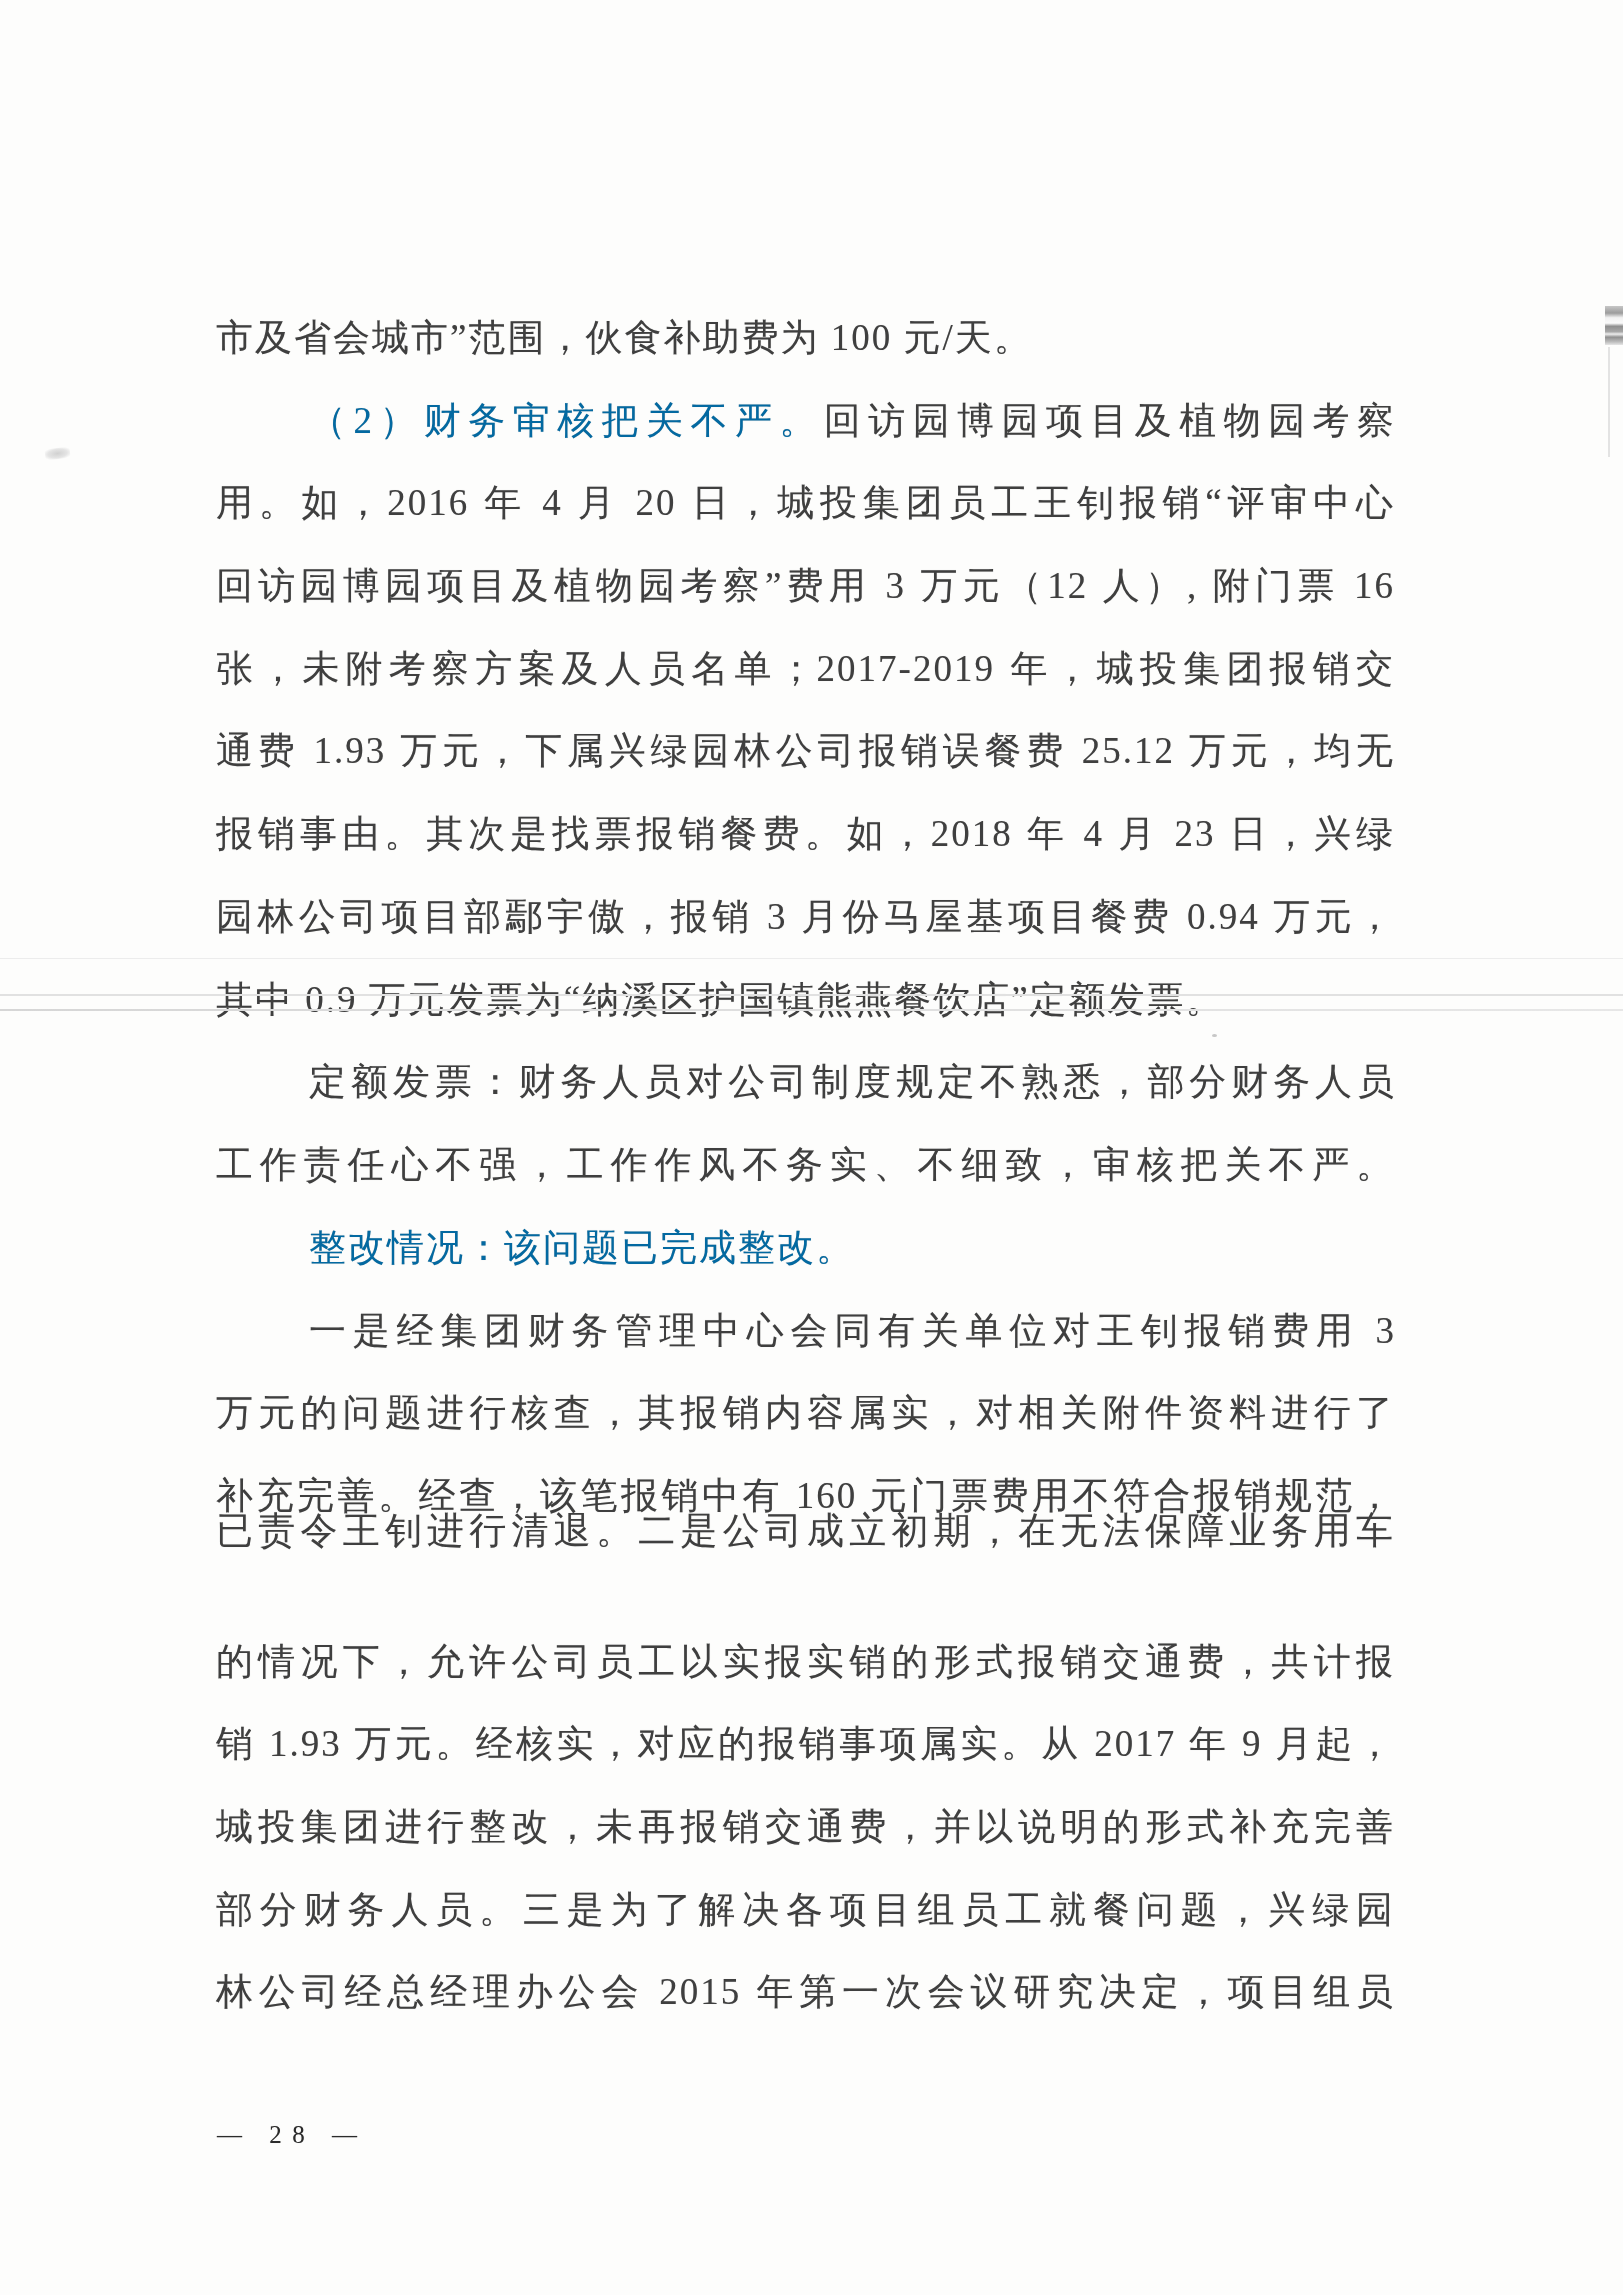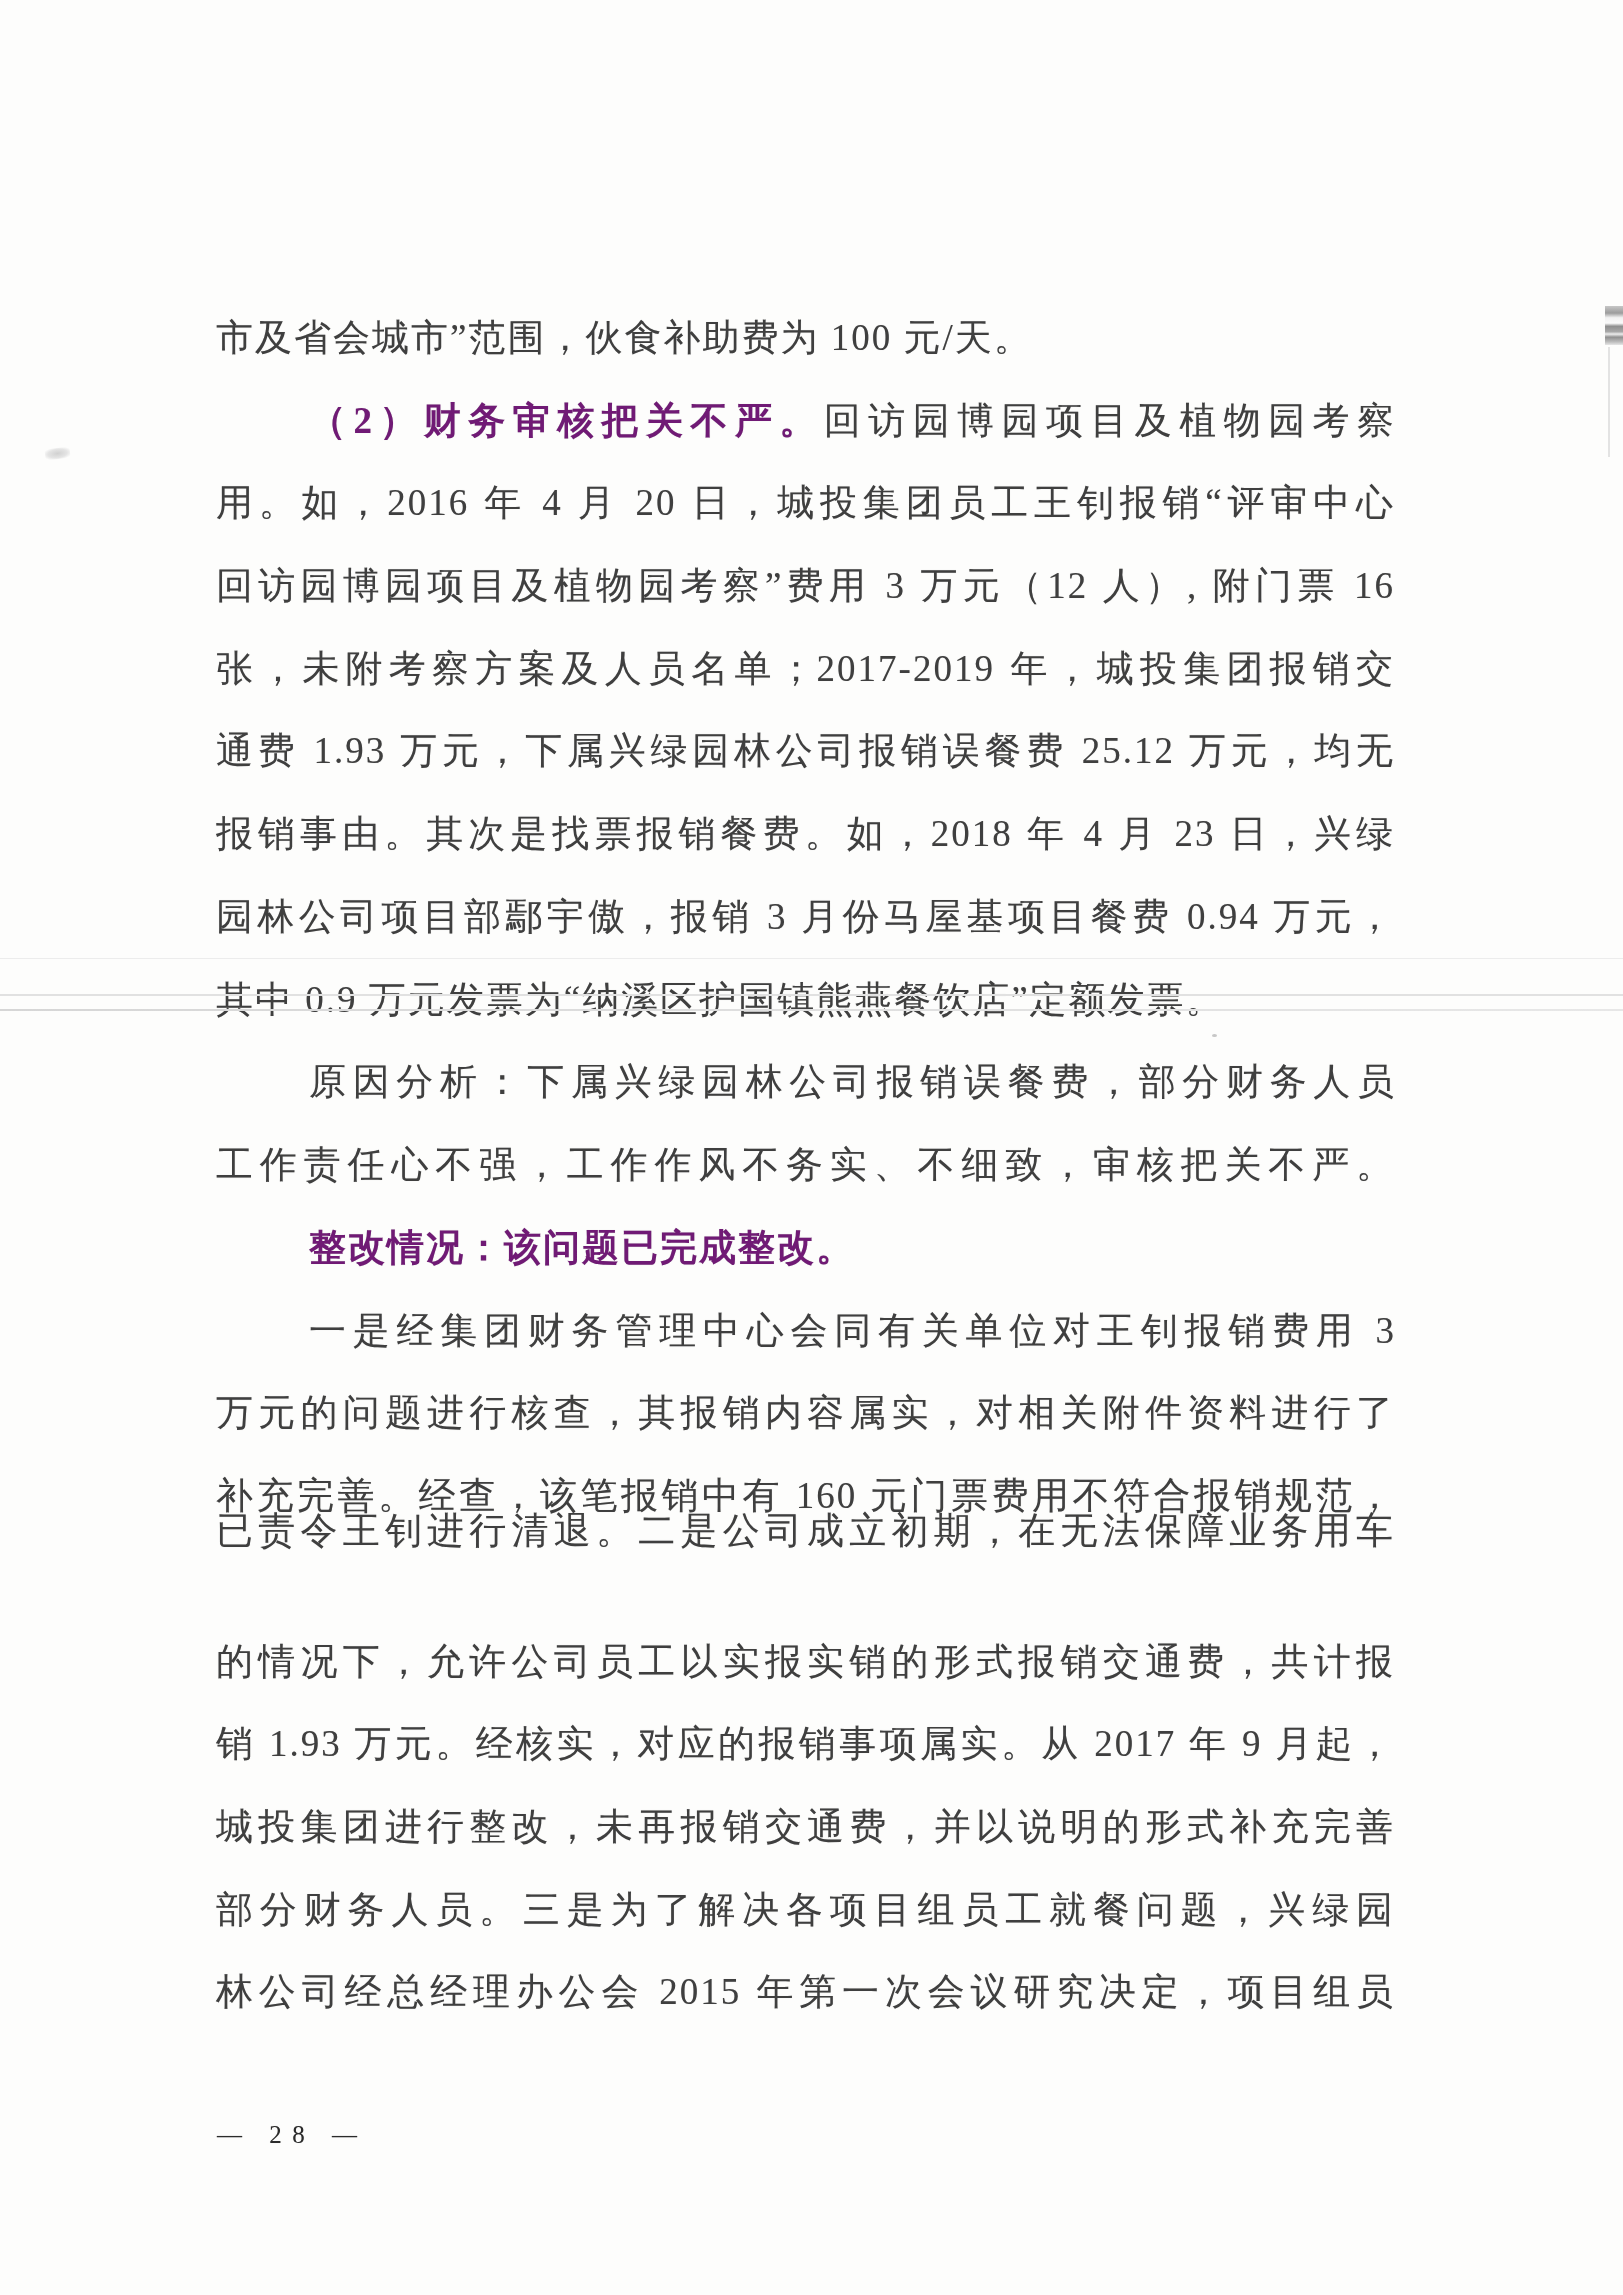--- a/index.html
+++ b/index.html
@@ -22,21 +22,21 @@
     letter-spacing: 2px;
     color: #3f3f3f;
     white-space: normal;
     text-shadow: 0 0 0.7px rgba(60,60,60,0.30);
   }
   .line.justify {
     text-align: justify;
     text-align-last: justify;
   }
   .line.indent { padding-left: 93px; width: 1087px; }
-  .line .b { font-weight: bold; color: #701a75; }
+  .line .b { font-weight: normal; color: #0369a1; }
   .line .r { font-weight: normal; margin-top: 38px; }
   
   .pagenum {
     position: absolute;
     left: 217px;
     top: 2121px;
     font-size: 25px;
     letter-spacing: 10.5px;
     color: #2b2b2b;
     text-shadow: 0 0 0.7px rgba(60,60,60,0.30);
@@ -77,21 +77,21 @@
   <div id="lines">
       <div class="line" style="top: 317px;"><span class="r">市及省会城市”范围，伙食补助费为 100 元/天。</span></div>
       <div class="line indent justify" style="top: 400px;"><span class="b">（2）财务审核把关不严。</span><span class="r">回访园博园项目及植物园考察</span></div>
       <div class="line justify" style="top: 482px;"><span class="r">用。如，2016 年 4 月 20 日，城投集团员工王钊报销“评审中心</span></div>
       <div class="line justify" style="top: 565px;"><span class="r">回访园博园项目及植物园考察”费用 3 万元（12 人）, 附门票 16</span></div>
       <div class="line justify" style="top: 648px; font-family: Liberation Serif, serif;"><span class="r">张，未附考察方案及人员名单；2017-2019 年，城投集团报销交</span></div>
       <div class="line justify" style="top: 730px;"><span class="r">通费 1.93 万元，下属兴绿园林公司报销误餐费 25.12 万元，均无</span></div>
       <div class="line justify" style="top: 813px;"><span class="r">报销事由。其次是找票报销餐费。如，2018 年 4 月 23 日，兴绿</span></div>
       <div class="line justify" style="top: 896px;"><span class="r">园林公司项目部鄢宇傲，报销 3 月份马屋基项目餐费 0.94 万元，</span></div>
       <div class="line" style="top: 979px;"><span class="r">其中 0.9 万元发票为“纳溪区护国镇熊燕餐饮店”定额发票。</span></div>
-      <div class="line indent justify" style="top: 1061px;"><span class="r">原因分析：下属兴绿园林公司报销误餐费，部分财务人员</span></div>
+      <div class="line indent justify" style="top: 1061px;"><span class="r">定额发票：财务人员对公司制度规定不熟悉，部分财务人员</span></div>
       <div class="line justify" style="top: 1144px;"><span class="r">工作责任心不强，工作作风不务实、不细致，审核把关不严。</span></div>
       <div class="line indent" style="top: 1227px;"><span class="b">整改情况：该问题已完成整改。</span></div>
       <div class="line indent justify" style="top: 1310px;"><span class="r">一是经集团财务管理中心会同有关单位对王钊报销费用 3</span></div>
       <div class="line justify" style="top: 1392px;"><span class="r">万元的问题进行核查，其报销内容属实，对相关附件资料进行了</span></div>
       <div class="line justify" style="top: 1475px;"><span class="r">补充完善。经查，该笔报销中有 160 元门票费用不符合报销规范，</span></div>
       <div class="line justify" style="top: 1510px;"><span class="r">已责令王钊进行清退。二是公司成立初期，在无法保障业务用车</span></div>
       <div class="line justify" style="top: 1641px;"><span class="r">的情况下，允许公司员工以实报实销的形式报销交通费，共计报</span></div>
       <div class="line justify" style="top: 1723px;"><span class="r">销 1.93 万元。经核实，对应的报销事项属实。从 2017 年 9 月起，</span></div>
       <div class="line justify" style="top: 1806px;"><span class="r">城投集团进行整改，未再报销交通费，并以说明的形式补充完善</span></div>
       <div class="line justify" style="top: 1889px;"><span class="r">部分财务人员。三是为了解决各项目组员工就餐问题，兴绿园</span></div>

